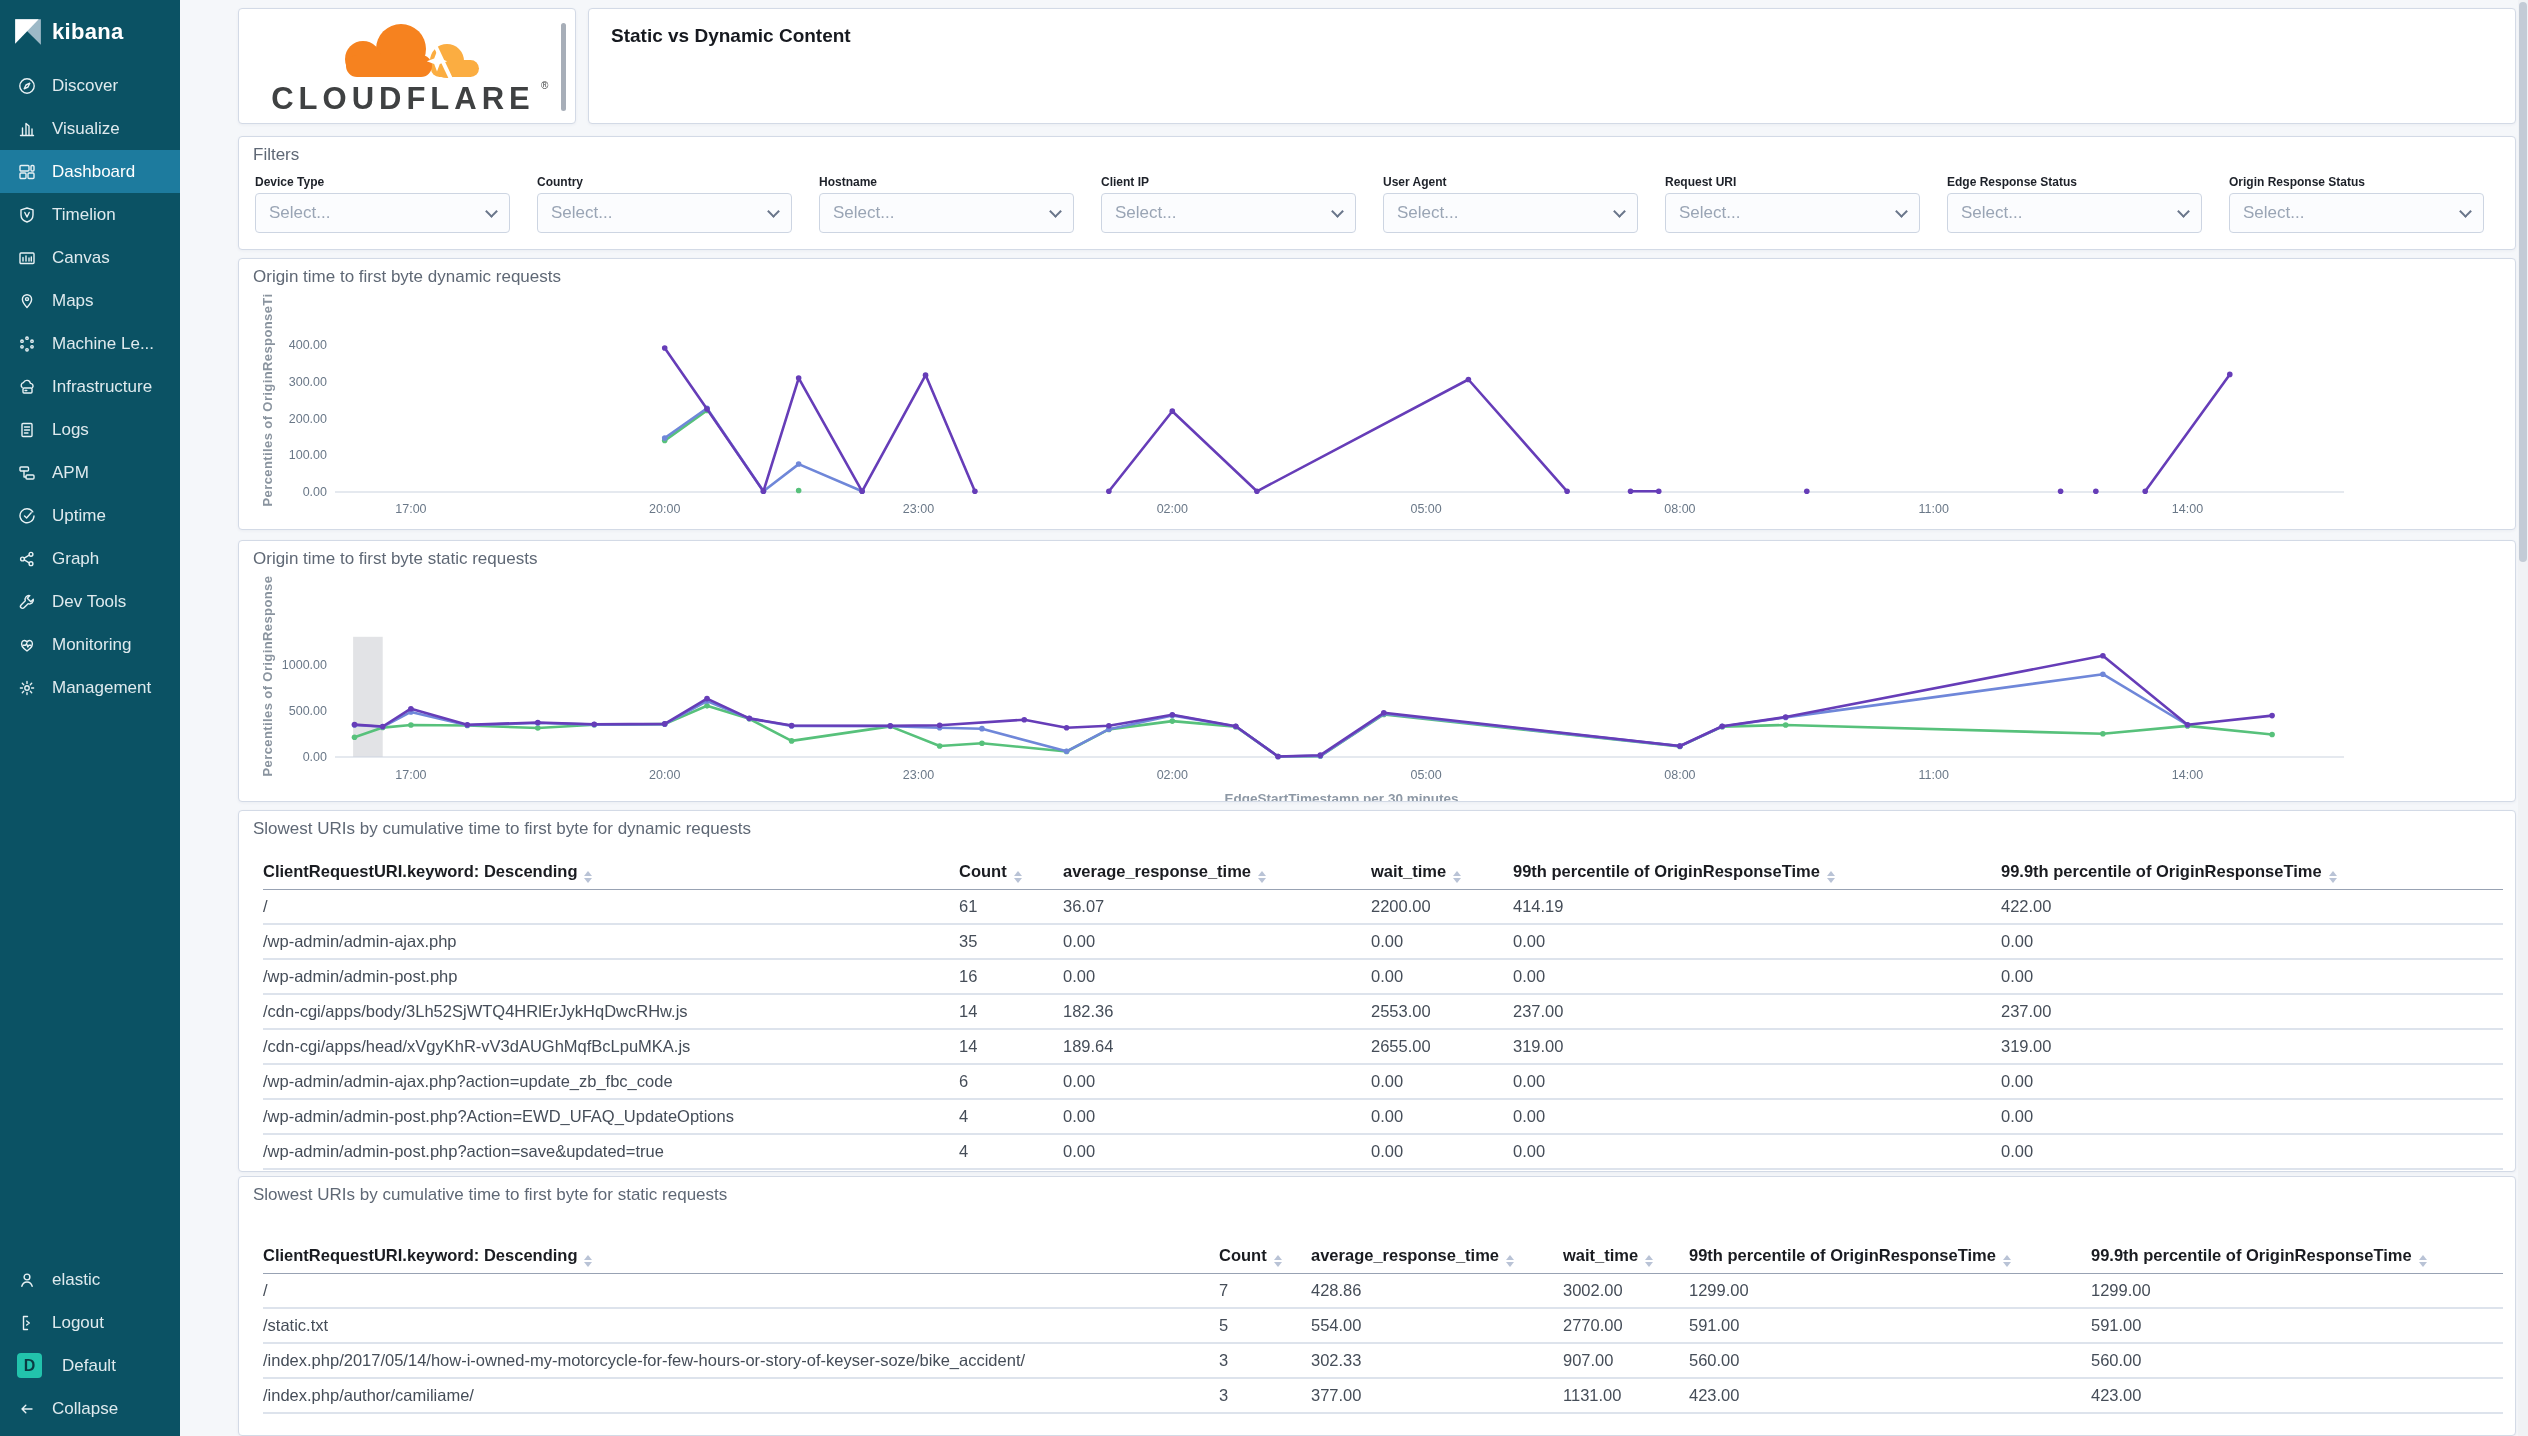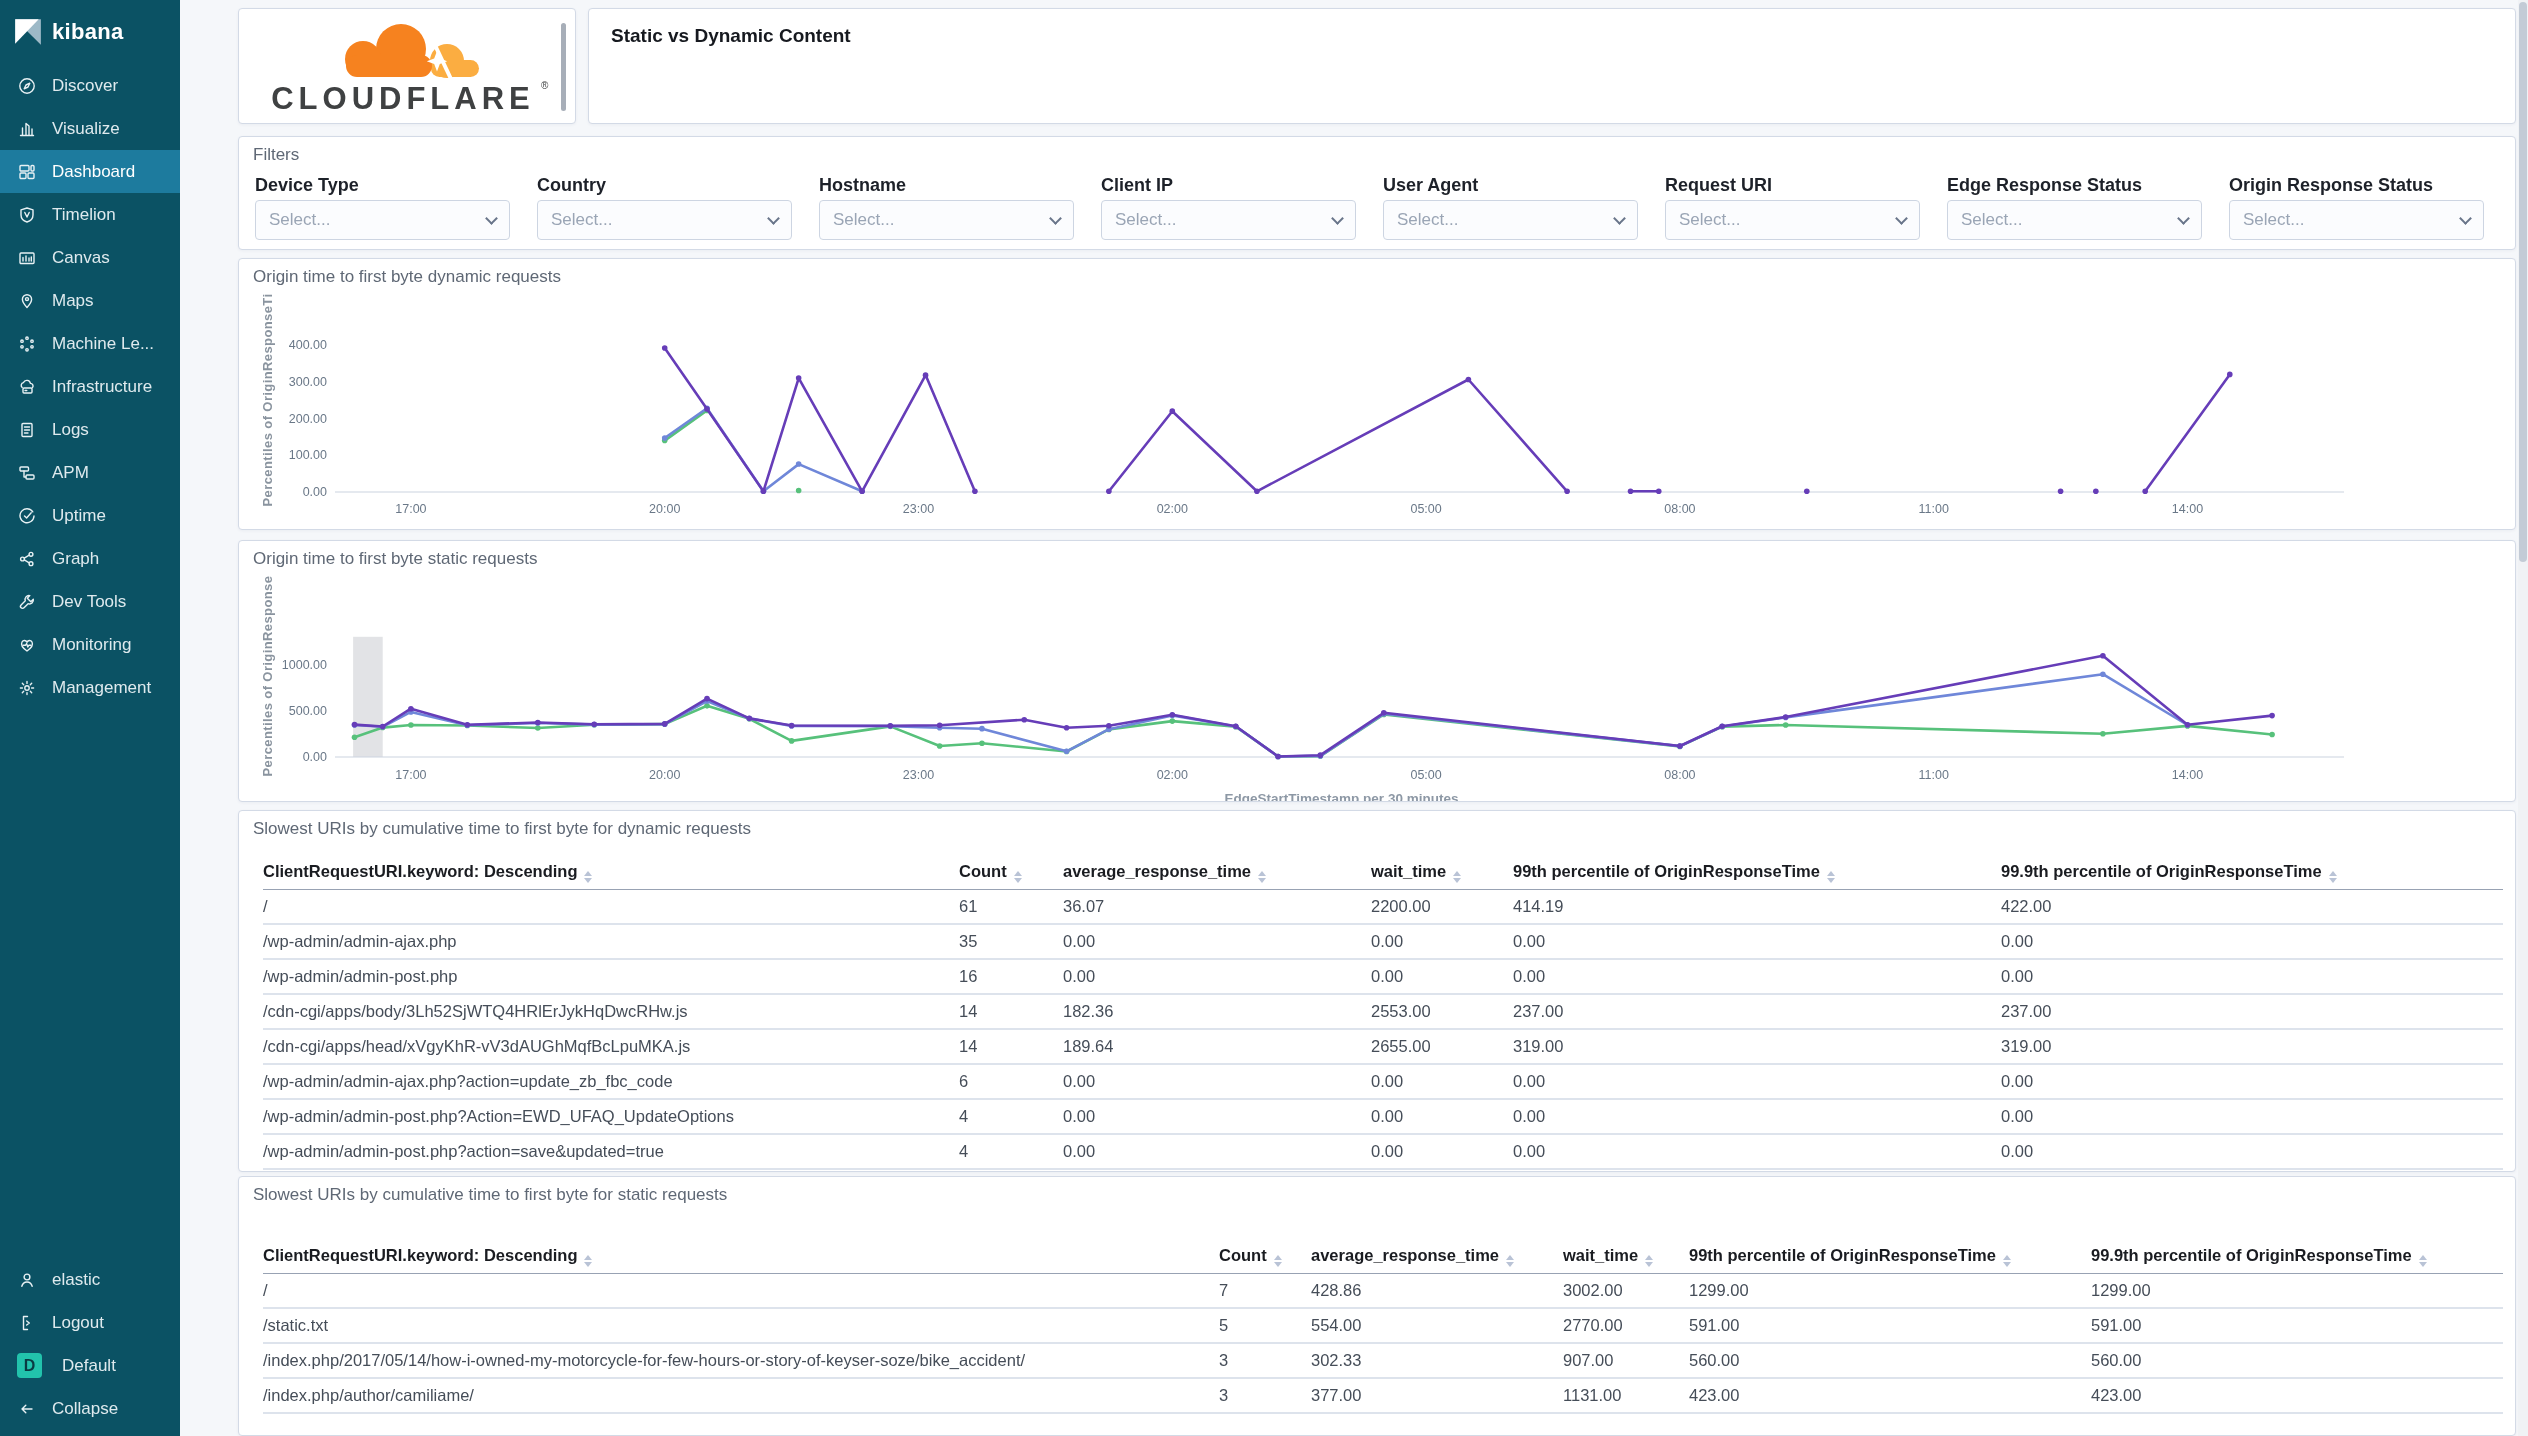--- a/index.html
+++ b/index.html
@@ -28,21 +28,21 @@
   
   #brand-panel  { left:238px; top:8px;  width:338px; height:116px; }
   #title-panel  { left:588px; top:8px;  width:1928px; height:116px; }
   #dash-title { position:absolute; left:22px; top:16px; font-size:19px; font-weight:bold; color:#16191f; }
   #brand-scroll { position:absolute; right:9px; top:14px; width:5px; height:88px; background:#a7aeb8; border-radius:3px; }
 
   
   #filters-panel { left:238px; top:136px; width:2278px; height:114px; }
   #filters-row { position:absolute; left:16px; top:38px; display:flex; }
   .filter-group { width:255px; margin-right:27px; }
-  .filter-label { font-size:18px; font-weight:bold; color:#1d2129; }
+  .filter-label { font-size:12px; font-weight:bold; color:#1d2129; }
   .filter-select { margin-top:4px; height:40px; border:1px solid #cdd5e2; border-radius:4px;
                    background:#fbfcfe; display:flex; align-items:center; justify-content:space-between;
                    padding:0 13px; cursor:pointer; }
   .filter-select .ph { color:#9aa5b5; font-size:17px; }
   .chev { width:9px; height:9px; border-right:2px solid #69758a; border-bottom:2px solid #69758a;
           transform:rotate(45deg); margin-top:-4px; }
 
   
   #chart-panel-0 { left:238px; top:258px; width:2278px; height:272px; }
   #chart-panel-1 { left:238px; top:540px; width:2278px; height:262px; }

